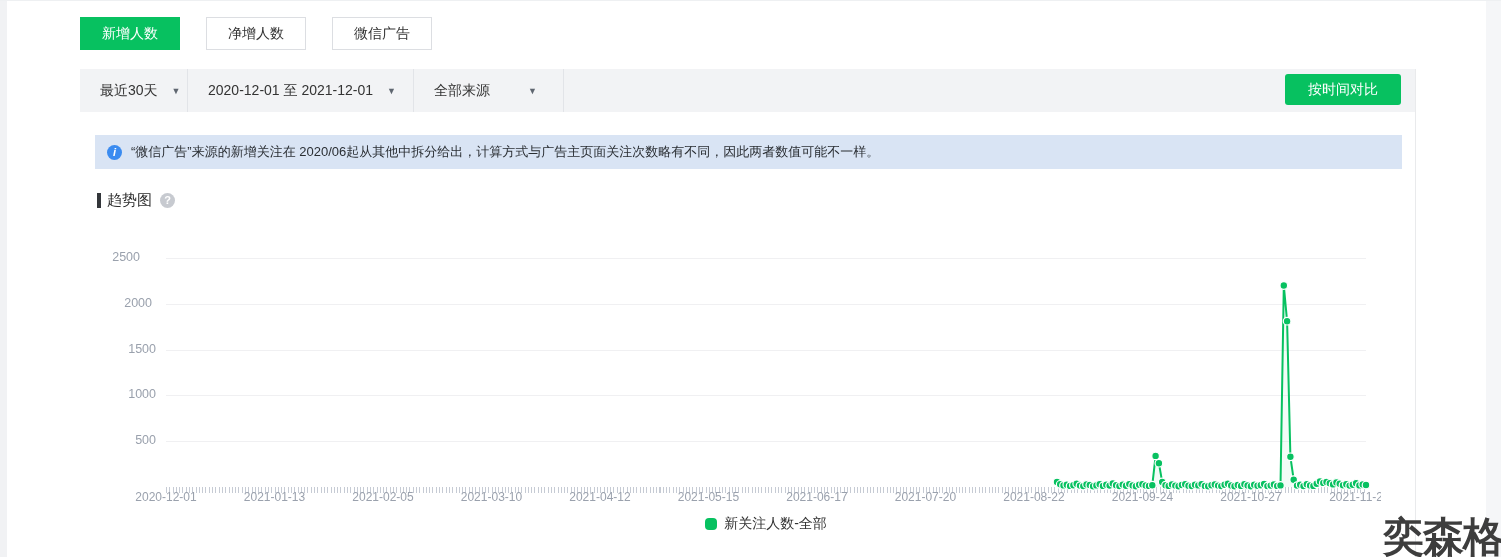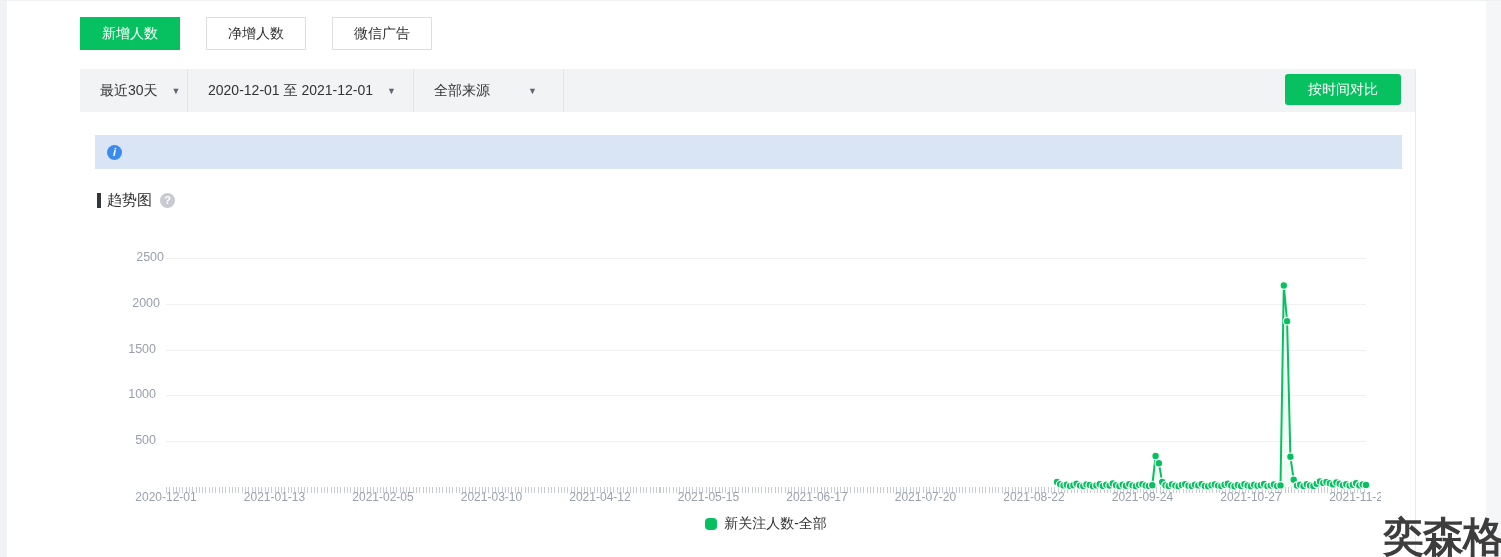--- a/index.html
+++ b/index.html
@@ -92,42 +92,43 @@
     </div>
     <div class="filter-item fi-source">
       <span>全部来源</span>
       <span class="caret">▼</span>
     </div>
     <button class="compare-btn">按时间对比</button>
   </div>
 
   <div class="banner">
     <span class="info-icon">i</span>
+    <span class="banner-text">“微信广告”来源的新增关注在 2020/06起从其他中拆分给出，计算方式与广告主页面关注次数略有不同，因此两者数值可能不一样。</span>
   </div>
 
   <div class="section-title">
     <span class="title-bar"></span>
     <span class="title-text">趋势图</span>
     <span class="help-icon">?</span>
   </div>
 
   <div class="chart">
     <div id="gridlines">
         <div class="gridline" style="top: 440.2px;"></div>
         <div class="gridline" style="top: 394.4px;"></div>
         <div class="gridline" style="top: 348.6px;"></div>
         <div class="gridline" style="top: 302.8px;"></div>
         <div class="gridline" style="top: 257px;"></div>
       </div>
     <div id="ylabels">
         <div class="ylabel" style="left: 108px; top: 432.2px;">500</div>
         <div class="ylabel" style="left: 108px; top: 386.4px;">1000</div>
         <div class="ylabel" style="left: 108px; top: 340.6px;">1500</div>
-        <div class="ylabel" style="left: 112px; top: 294.8px;">2000</div>
-        <div class="ylabel" style="left: 116px; top: 249px;">2500</div>
+        <div class="ylabel" style="left: 104px; top: 294.8px;">2000</div>
+        <div class="ylabel" style="left: 92px; top: 249px;">2500</div>
       </div>
     <div class="xruler"></div>
     <div class="xlabels" id="xlabels">
         <div class="xlabel" style="left: 166px;">2020-12-01</div>
         <div class="xlabel" style="left: 274.493px;">2021-01-13</div>
         <div class="xlabel" style="left: 382.986px;">2021-02-05</div>
         <div class="xlabel" style="left: 491.479px;">2021-03-10</div>
         <div class="xlabel" style="left: 599.973px;">2021-04-12</div>
         <div class="xlabel" style="left: 708.466px;">2021-05-15</div>
         <div class="xlabel" style="left: 816.959px;">2021-06-17</div>

